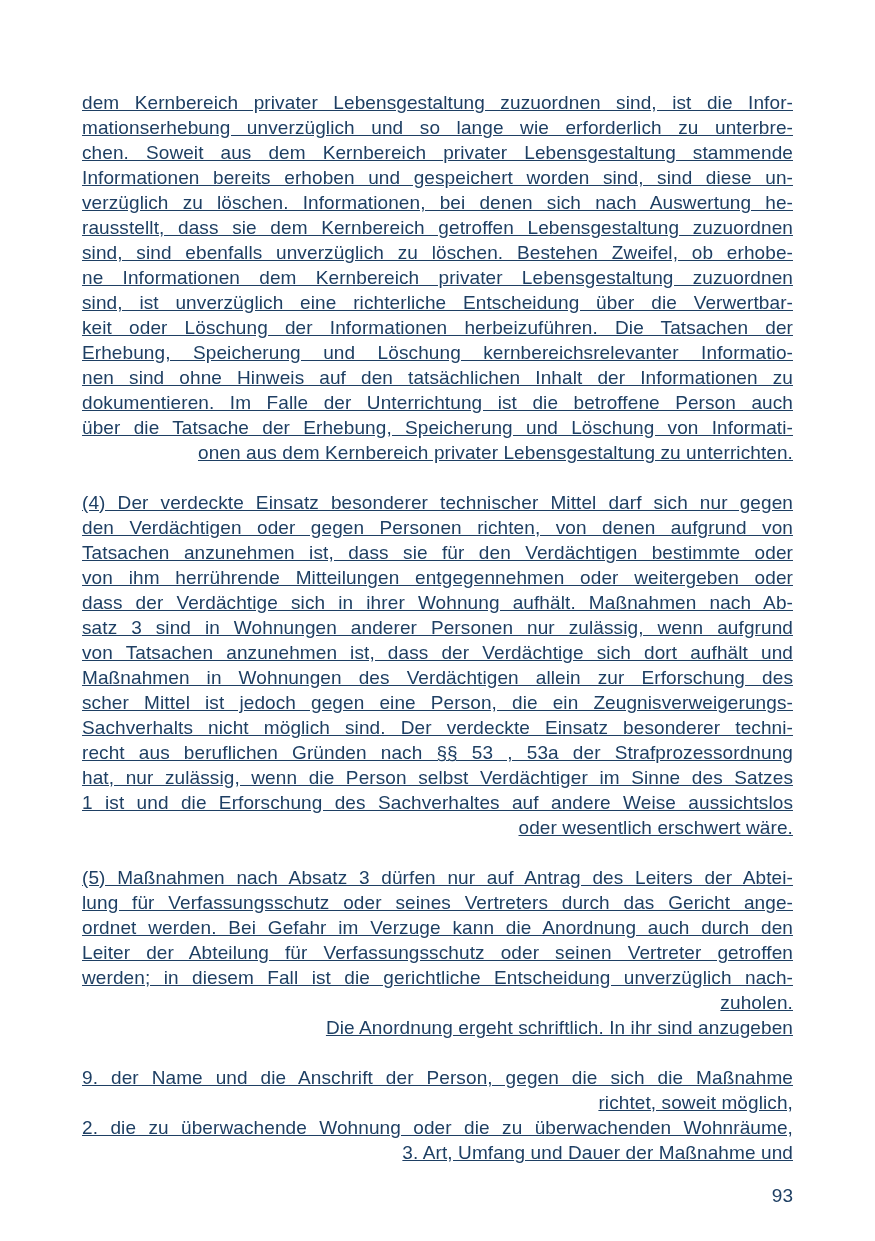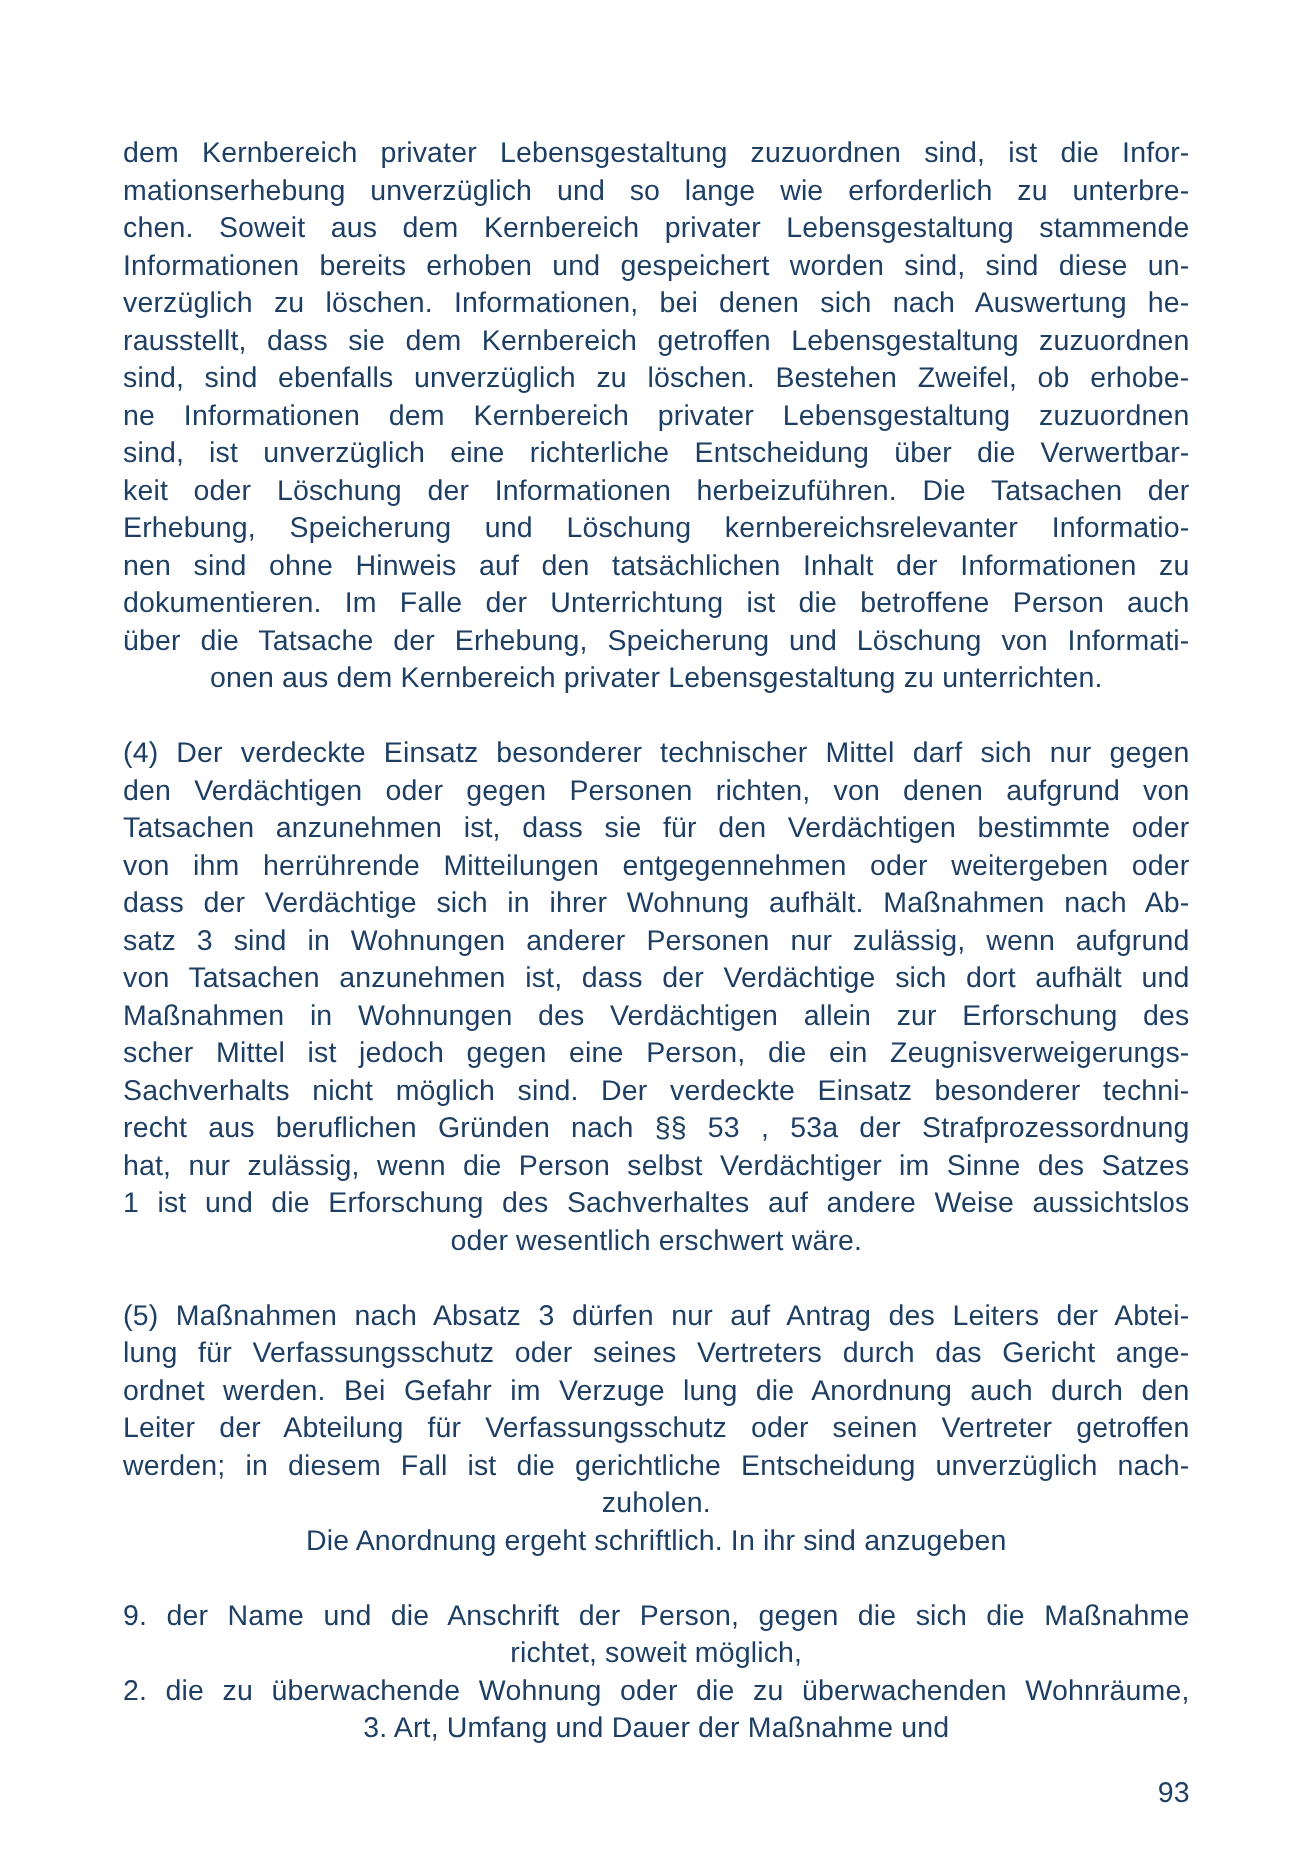--- a/index.html
+++ b/index.html
@@ -25,27 +25,28 @@
     font-size: 19px;
     line-height: 25px;
     letter-spacing: 0.1px;
   }
   .paragraph.gap { margin-top: 25px; }
   
   .line {
     text-align: justify;
     height: 25px;
     overflow: hidden;
+    text-decoration: underline;
   }
   .line::after {
     content: "";
     display: inline-block;
     width: 100%;
   }
-  .line.last { text-align: center; }
+  .line.last { text-align: right; }
   .line.last::after { content: none; }
   .page-number {
     position: absolute;
     right: 82px;
     top: 1183px;
     color: var(--text-color, #1e3f63);
     font-size: 19px;
     line-height: 25px;
   }
 </style>
@@ -83,21 +84,21 @@
         <div class="line">scher Mittel ist jedoch gegen eine Person, die ein Zeugnisverweigerungs-</div>
         <div class="line">Sachverhalts nicht möglich sind. Der verdeckte Einsatz besonderer techni-</div>
         <div class="line">recht aus beruflichen Gründen nach §§ 53 , 53a der Strafprozessordnung</div>
         <div class="line">hat, nur zulässig, wenn die Person selbst Verdächtiger im Sinne des Satzes</div>
         <div class="line">1 ist und die Erforschung des Sachverhaltes auf andere Weise aussichtslos</div>
         <div class="line last">oder wesentlich erschwert wäre.</div>
       </div>
       <div class="paragraph gap">
         <div class="line">(5) Maßnahmen nach Absatz 3 dürfen nur auf Antrag des Leiters der Abtei-</div>
         <div class="line">lung für Verfassungsschutz oder seines Vertreters durch das Gericht ange-</div>
-        <div class="line">ordnet werden. Bei Gefahr im Verzuge lung die Anordnung auch durch den</div>
+        <div class="line">ordnet werden. Bei Gefahr im Verzuge kann die Anordnung auch durch den</div>
         <div class="line">Leiter der Abteilung für Verfassungsschutz oder seinen Vertreter getroffen</div>
         <div class="line">werden; in diesem Fall ist die gerichtliche Entscheidung unverzüglich nach-</div>
         <div class="line last">zuholen.</div>
       </div>
       <div class="paragraph">
         <div class="line last">Die Anordnung ergeht schriftlich. In ihr sind anzugeben</div>
       </div>
       <div class="paragraph gap">
         <div class="line">9. der Name und die Anschrift der Person, gegen die sich die Maßnahme</div>
         <div class="line last">richtet, soweit möglich,</div>

